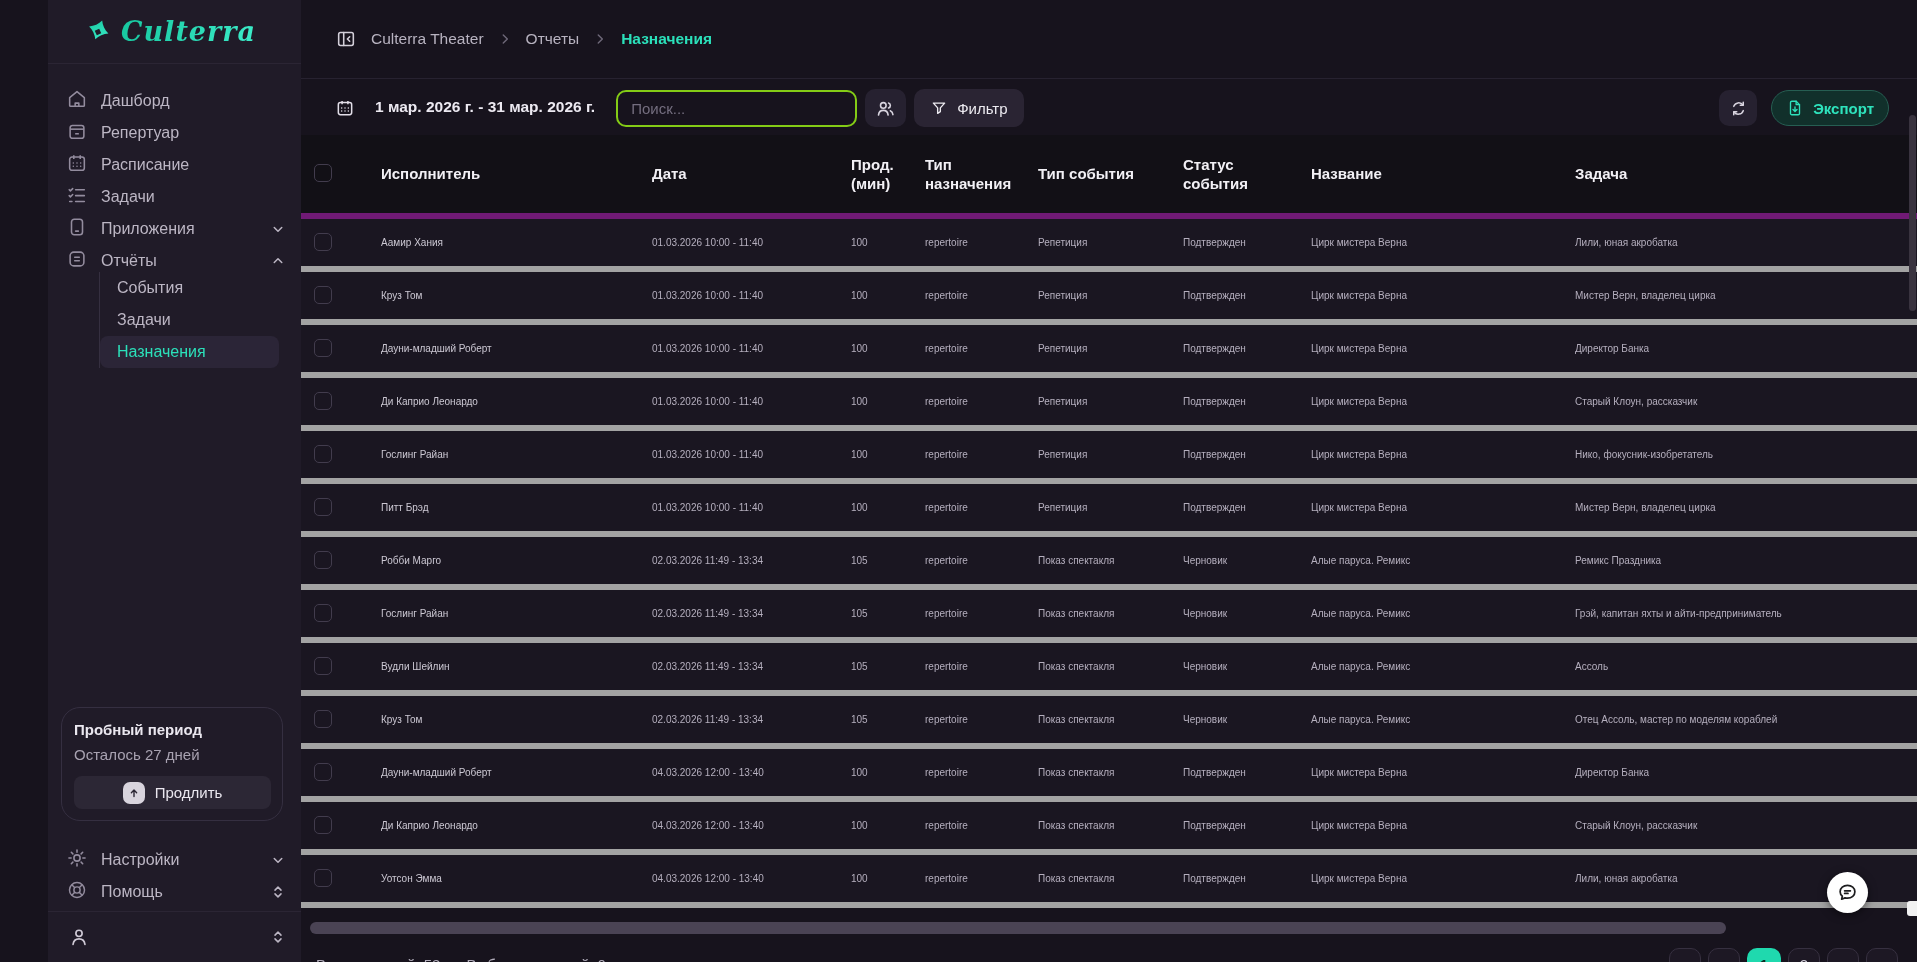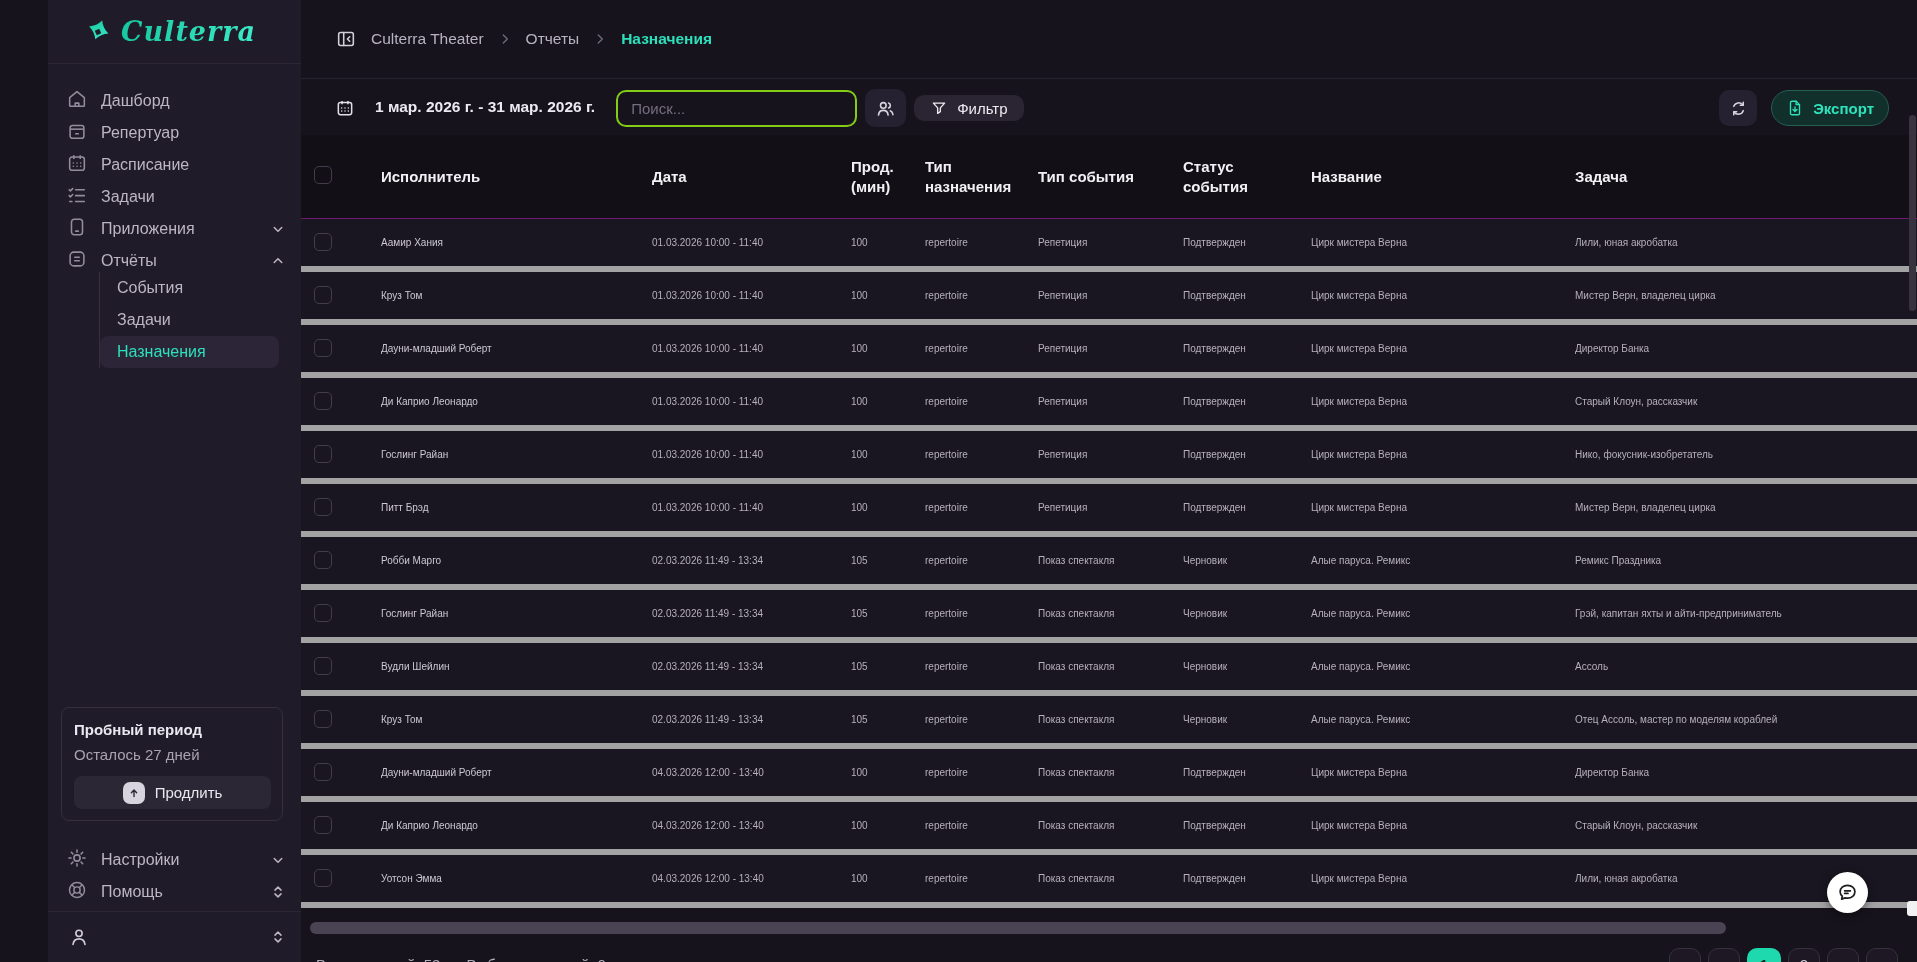--- a/index.html
+++ b/index.html
@@ -29,21 +29,21 @@
   .menu { padding:14px 14px 0 18px; }
   .menu-item { display:flex; align-items:flex-end; gap:13px; height:32px;
     color:#bcb6c4; font-size:16px; cursor:default; }
   .mi-icon { width:22px; height:22px; color:#938c9e; flex-shrink:0; display:flex; }
   .mi-chevron { margin-left:auto; width:18px; height:18px; color:#bcb6c4; }
   .submenu { margin:2px 8px 0 33px; border-left:1px solid #352f40; }
   .sub-item { height:32px; display:flex; align-items:center; padding-left:17px;
     color:#bcb6c4; font-size:16px; border-radius:8px; }
   .sub-item.active { background:#2b2537; color:#2be0ba; }
 
-  .trial { margin:auto 18px 14px 13px; border:1px solid #352f41; border-radius:8px;
+  .trial { margin:auto 18px 14px 13px; border:1px solid #352f41; border-radius:19px;
     padding:13px 11px 11px 12px; }
   .trial-title { font-size:15px; font-weight:700; color:#eae7ef; }
   .trial-sub { font-size:15px; color:#a8a2b1; margin-top:8px; }
   .trial-btn { margin-top:13px; width:100%; height:33px; background:#2c2735; border:none;
     border-radius:8px; display:flex; align-items:center; justify-content:center; gap:10px;
     color:#eae7ef; font-size:15px; cursor:pointer; font-family:inherit; }
   .up-chip { width:22px; height:22px; background:#d8d4dd; border-radius:7px;
     color:#2a2532; display:flex; align-items:center; justify-content:center; }
   .up-chip svg { width:14px; height:14px; }
 
@@ -65,38 +65,38 @@
   .toolbar { display:flex; align-items:center; margin:10px 28px 8px 34px; height:38px; gap:8px; flex-shrink:0; }
   .date-range { display:flex; gap:20px; font-weight:600; font-size:15.5px; color:#ece9f1; }
   .date-range svg { width:20px; height:20px; color:#e3dfe9; }
   .search-input { width:241px; height:37px; margin-left:13px; background:#17131d;
     border:2px solid #84cc16; border-radius:10px; color:#d6d2dd; padding:0 13px; font-size:15px;
     font-family:inherit; outline:none; }
   .search-input::placeholder { color:#746e7f; }
   .sq-btn { width:41px; height:38px; background:#262130; border:none; border-radius:10px;
     display:flex; align-items:center; justify-content:center; color:#d9d5e0; cursor:pointer; }
   .sq-btn svg { width:21px; height:21px; }
-  .filter-btn { height:26px; padding:0 16px; display:flex; align-items:center; gap:9px;
+  .filter-btn { height:38px; padding:0 16px; display:flex; align-items:center; gap:9px;
     background:#2a2433; border:none; border-radius:10px; color:#edebf1; font-size:15px;
     cursor:pointer; font-family:inherit; }
   .filter-btn svg { width:18px; height:18px; }
   .tb-spacer { flex:1; }
   .refresh-btn { width:38px; height:36px; background:#262130; border:none; border-radius:10px;
     display:flex; align-items:center; justify-content:center; color:#d9d5e0; cursor:pointer; }
   .refresh-btn svg { width:19px; height:19px; }
   .export-btn { height:36px; padding:0 14px; margin-left:6px; display:flex; align-items:center; gap:9px;
     background:#11302b; border:1px solid #265e52; border-radius:18px; color:#2ee2bc;
     font-size:15px; font-weight:600; cursor:pointer; font-family:inherit; }
   .export-btn svg { width:18px; height:18px; }
 
   
   .thead, .trow { display:grid;
     grid-template-columns:80px 271px 199px 74px 113px 145px 128px 264px auto;
     align-items:center; }
-  .thead { height:84px; background:#121016; border-bottom:1px solid #701a75;
+  .thead { height:84px; background:#121016; border-bottom:6px solid #701a75;
     font-weight:700; font-size:15px; color:#f2f0f5; flex-shrink:0; }
   .th { white-space:pre-line; line-height:1.3; padding-right:12px; }
   .cb { padding-left:13px; }
   .checkbox { width:18px; height:18px; border:1.5px solid #423c4d; border-radius:5px;
     display:inline-block; background:transparent; cursor:pointer; }
   .trow { height:53px; background:#1a1621; border-bottom:6px solid #a3a3a3;
     font-size:10px; color:#b5afbe; }
   .trow .cell { padding-right:14px; overflow:hidden; white-space:nowrap; text-overflow:ellipsis; }
   .trow .col0 { color:#ccc8d3; }
 

